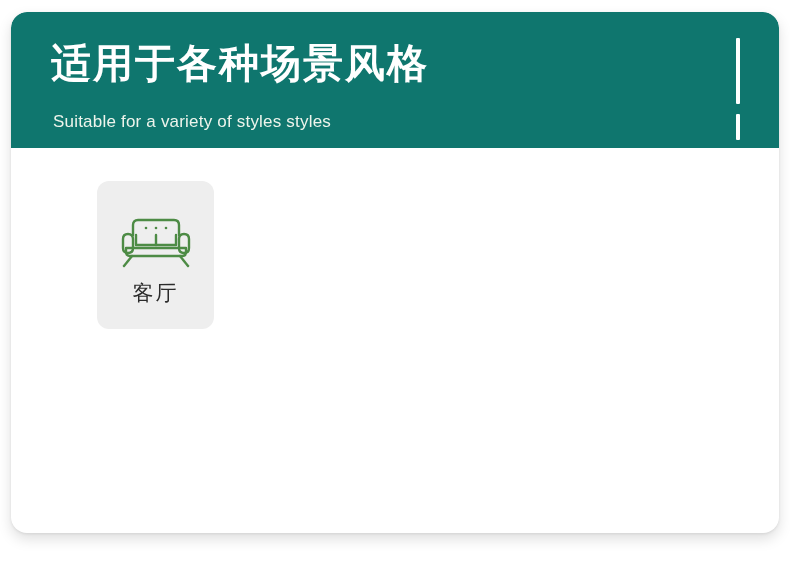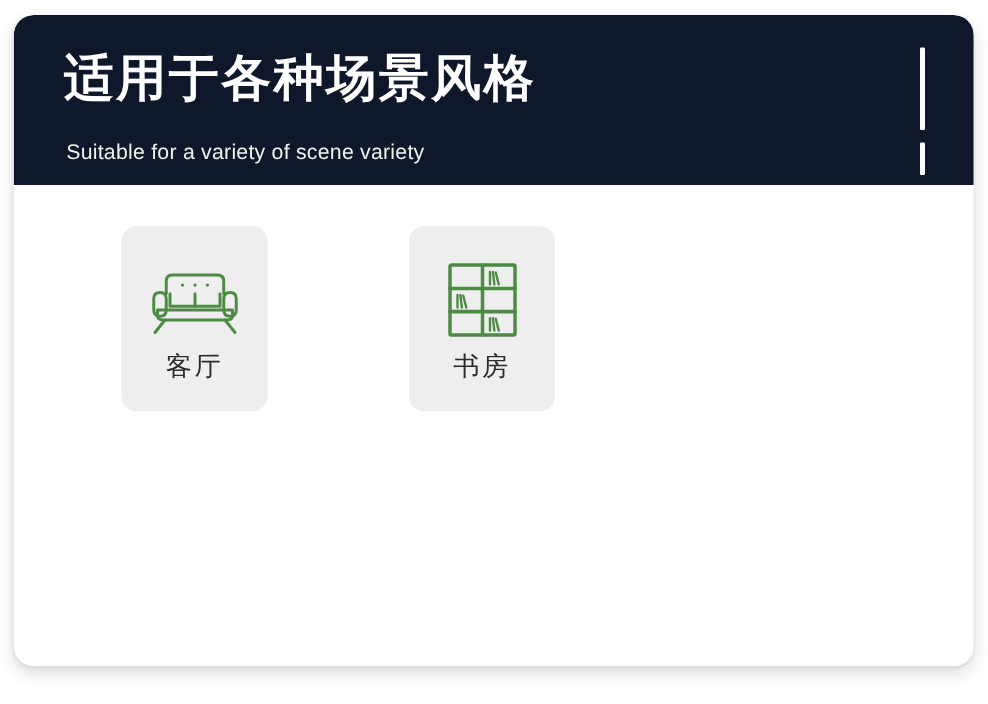--- a/index.html
+++ b/index.html
@@ -34,21 +34,21 @@
     overflow: hidden;
   }
 
   
   .header {
     position: absolute;
     left: 0;
     top: 0;
     width: 768px;
     height: 136px;
-    background: #0f172a;
+    background: #0f766e;
     border-radius: 16px 16px 0 0;
     box-sizing: border-box;
     padding-left: 19px;
   }
 
   .header-title {
     position: absolute;
     left: 40px;
     top: 28px;
     color: #ffffff;
@@ -143,21 +143,21 @@
   }
 </style>
 </head>
 <body>
 
 <div class="page">
   <div class="panel">
 
     <div class="header">
       <div class="header-title">适用于各种场景风格</div>
-      <div class="header-subtitle">Suitable for a variety of scene variety</div>
+      <div class="header-subtitle">Suitable for a variety of styles styles</div>
       <div class="deco">
         <div class="bar-long"></div>
         <div class="bar-short"></div>
       </div>
     </div>
 
     <div class="grid">
 
       <div class="tile">
         <div class="tile-icon">
@@ -171,43 +171,20 @@
             <path d="M13 45 L5 55"></path>
             <path d="M61 45 L69 55"></path>
             <circle cx="27" cy="17" r="1.3" fill="#4d8b45" stroke="none"></circle>
             <circle cx="37" cy="17" r="1.3" fill="#4d8b45" stroke="none"></circle>
             <circle cx="47" cy="17" r="1.3" fill="#4d8b45" stroke="none"></circle>
           </svg>
         </div>
         <div class="tile-label">客厅</div>
       </div>
 
-      <div class="tile">
-        <div class="tile-icon">
-          <svg width="60" height="62" viewBox="0 0 60 62" fill="none" stroke="#4d8b45" stroke-width="2.8" stroke-linecap="round" stroke-linejoin="round">
-            <rect x="4" y="3" width="52" height="56" rx="1"></rect>
-            <path d="M30 3 L30 59"></path>
-            <path d="M4 21.7 L56 21.7"></path>
-            <path d="M4 40.3 L56 40.3"></path>
-
-            <path d="M36 18.5 L36 8.5" stroke-width="1.9"></path>
-            <path d="M39.5 18.5 L38.3 8.5" stroke-width="1.9"></path>
-            <path d="M43 18.5 L40.6 9" stroke-width="1.9"></path>
-
-            <path d="M10 37 L10 27" stroke-width="1.9"></path>
-            <path d="M13.5 37 L12.3 27" stroke-width="1.9"></path>
-            <path d="M17 37 L14.6 27.5" stroke-width="1.9"></path>
-
-            <path d="M36 55.5 L36 45.5" stroke-width="1.9"></path>
-            <path d="M39.5 55.5 L38.3 45.5" stroke-width="1.9"></path>
-            <path d="M43 55.5 L40.6 46" stroke-width="1.9"></path>
-          </svg>
-        </div>
-        <div class="tile-label">书房</div>
-      </div>
 
 
 
 
 
     </div>
   </div>
 </div>
 
 </body></html>

